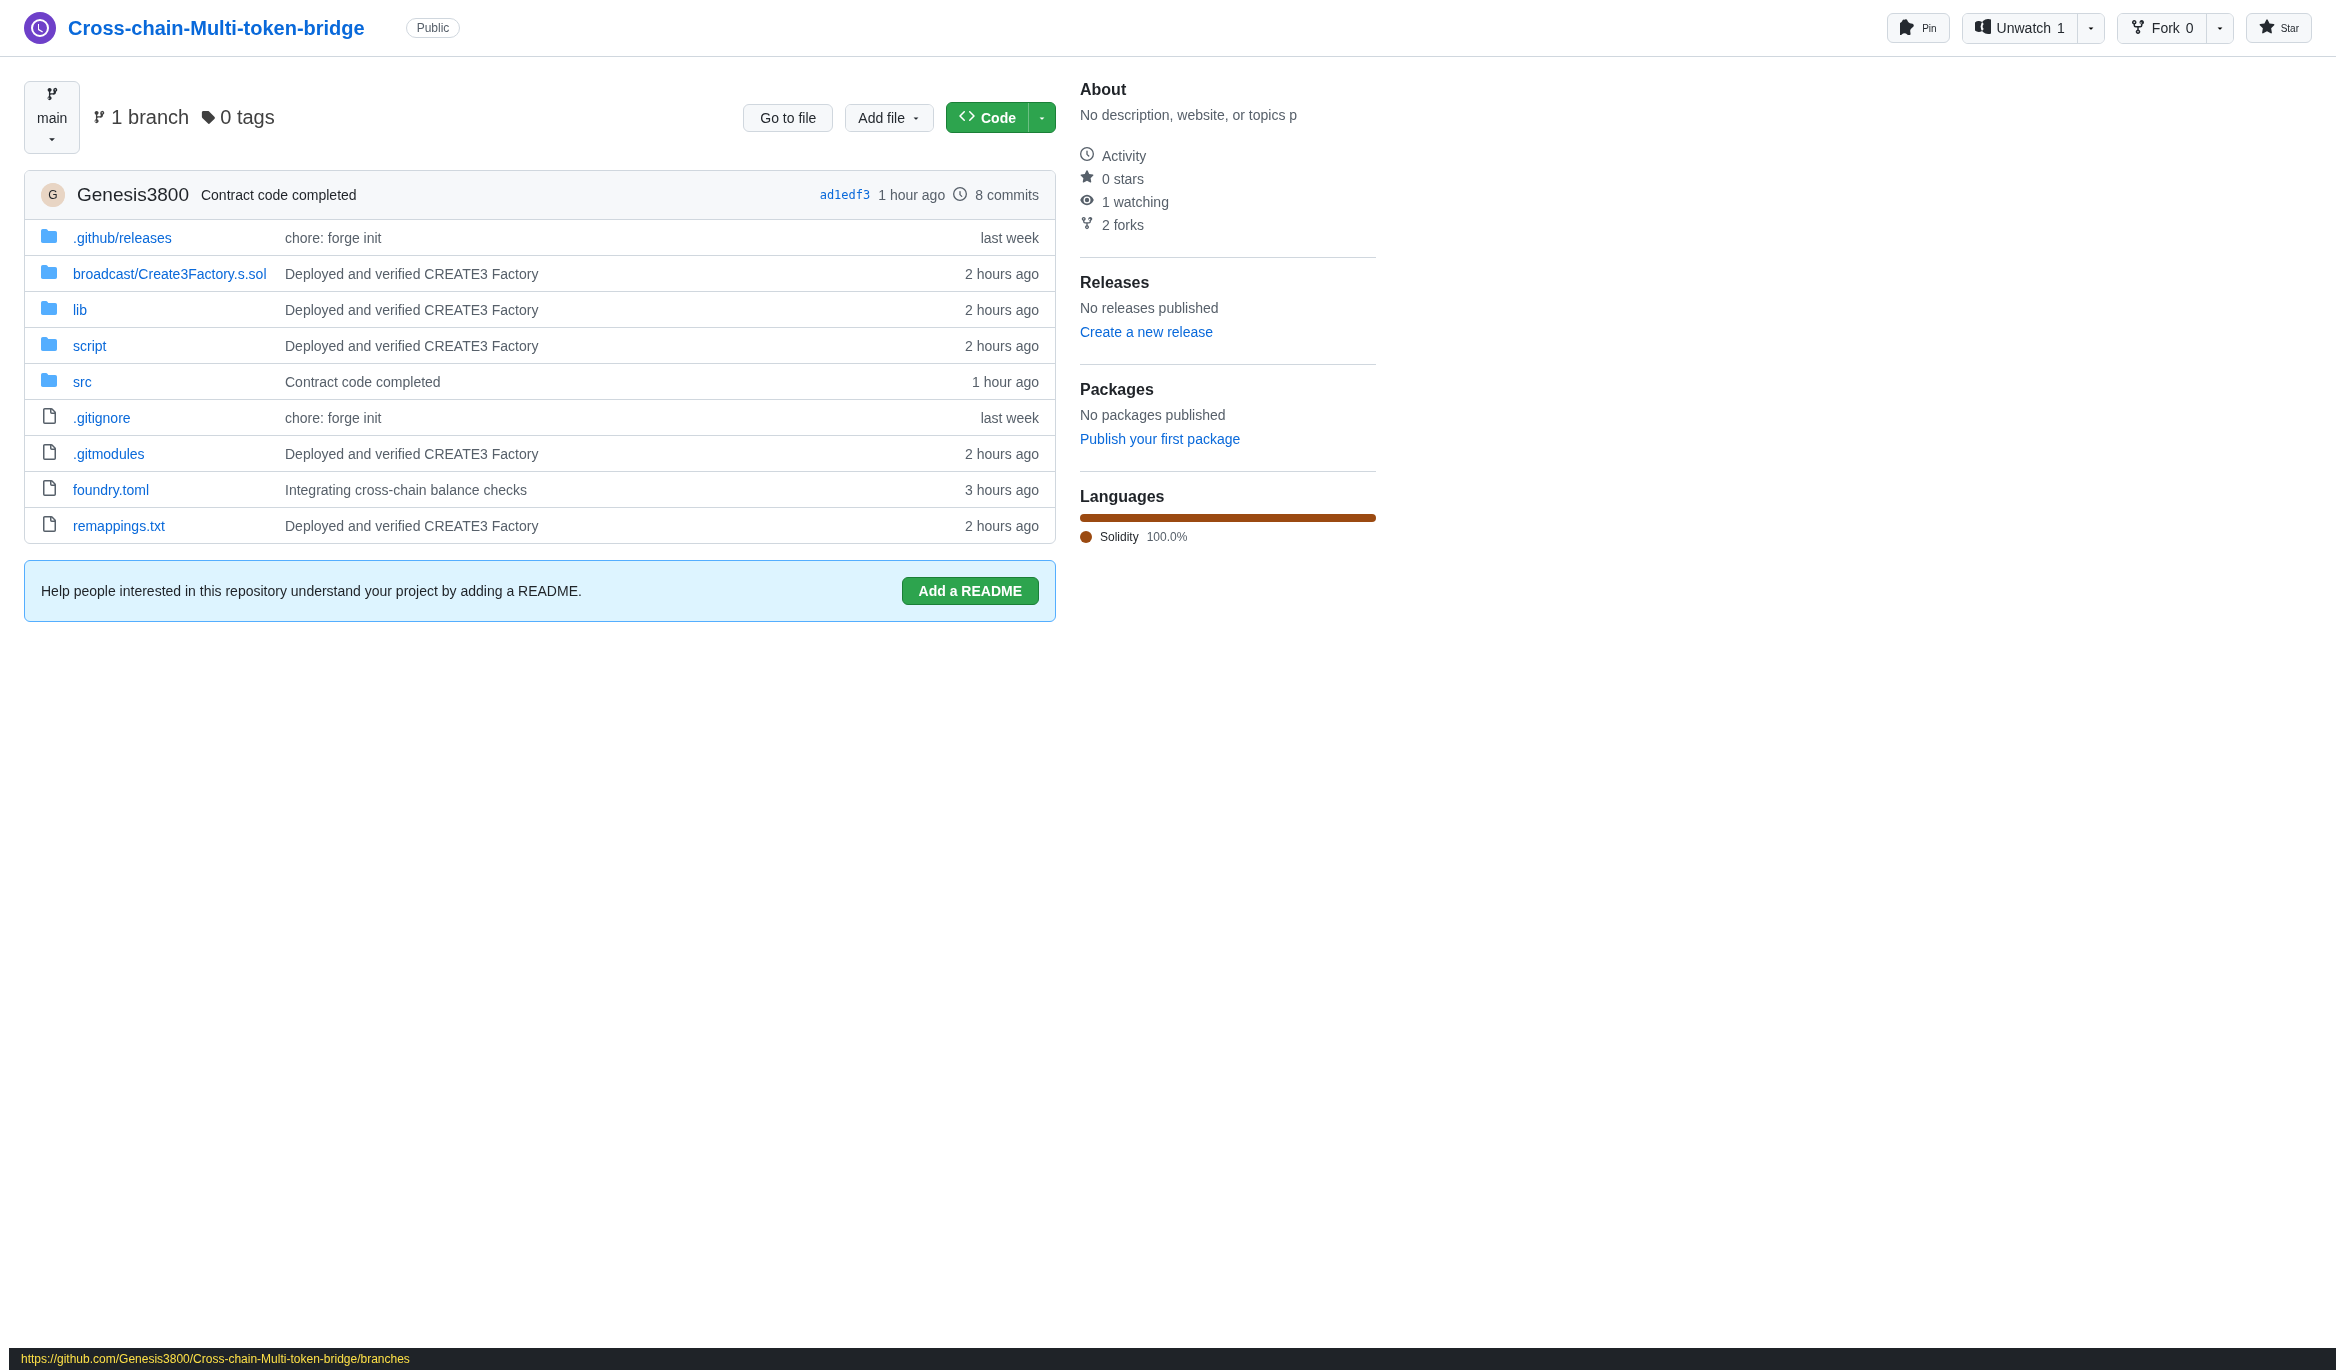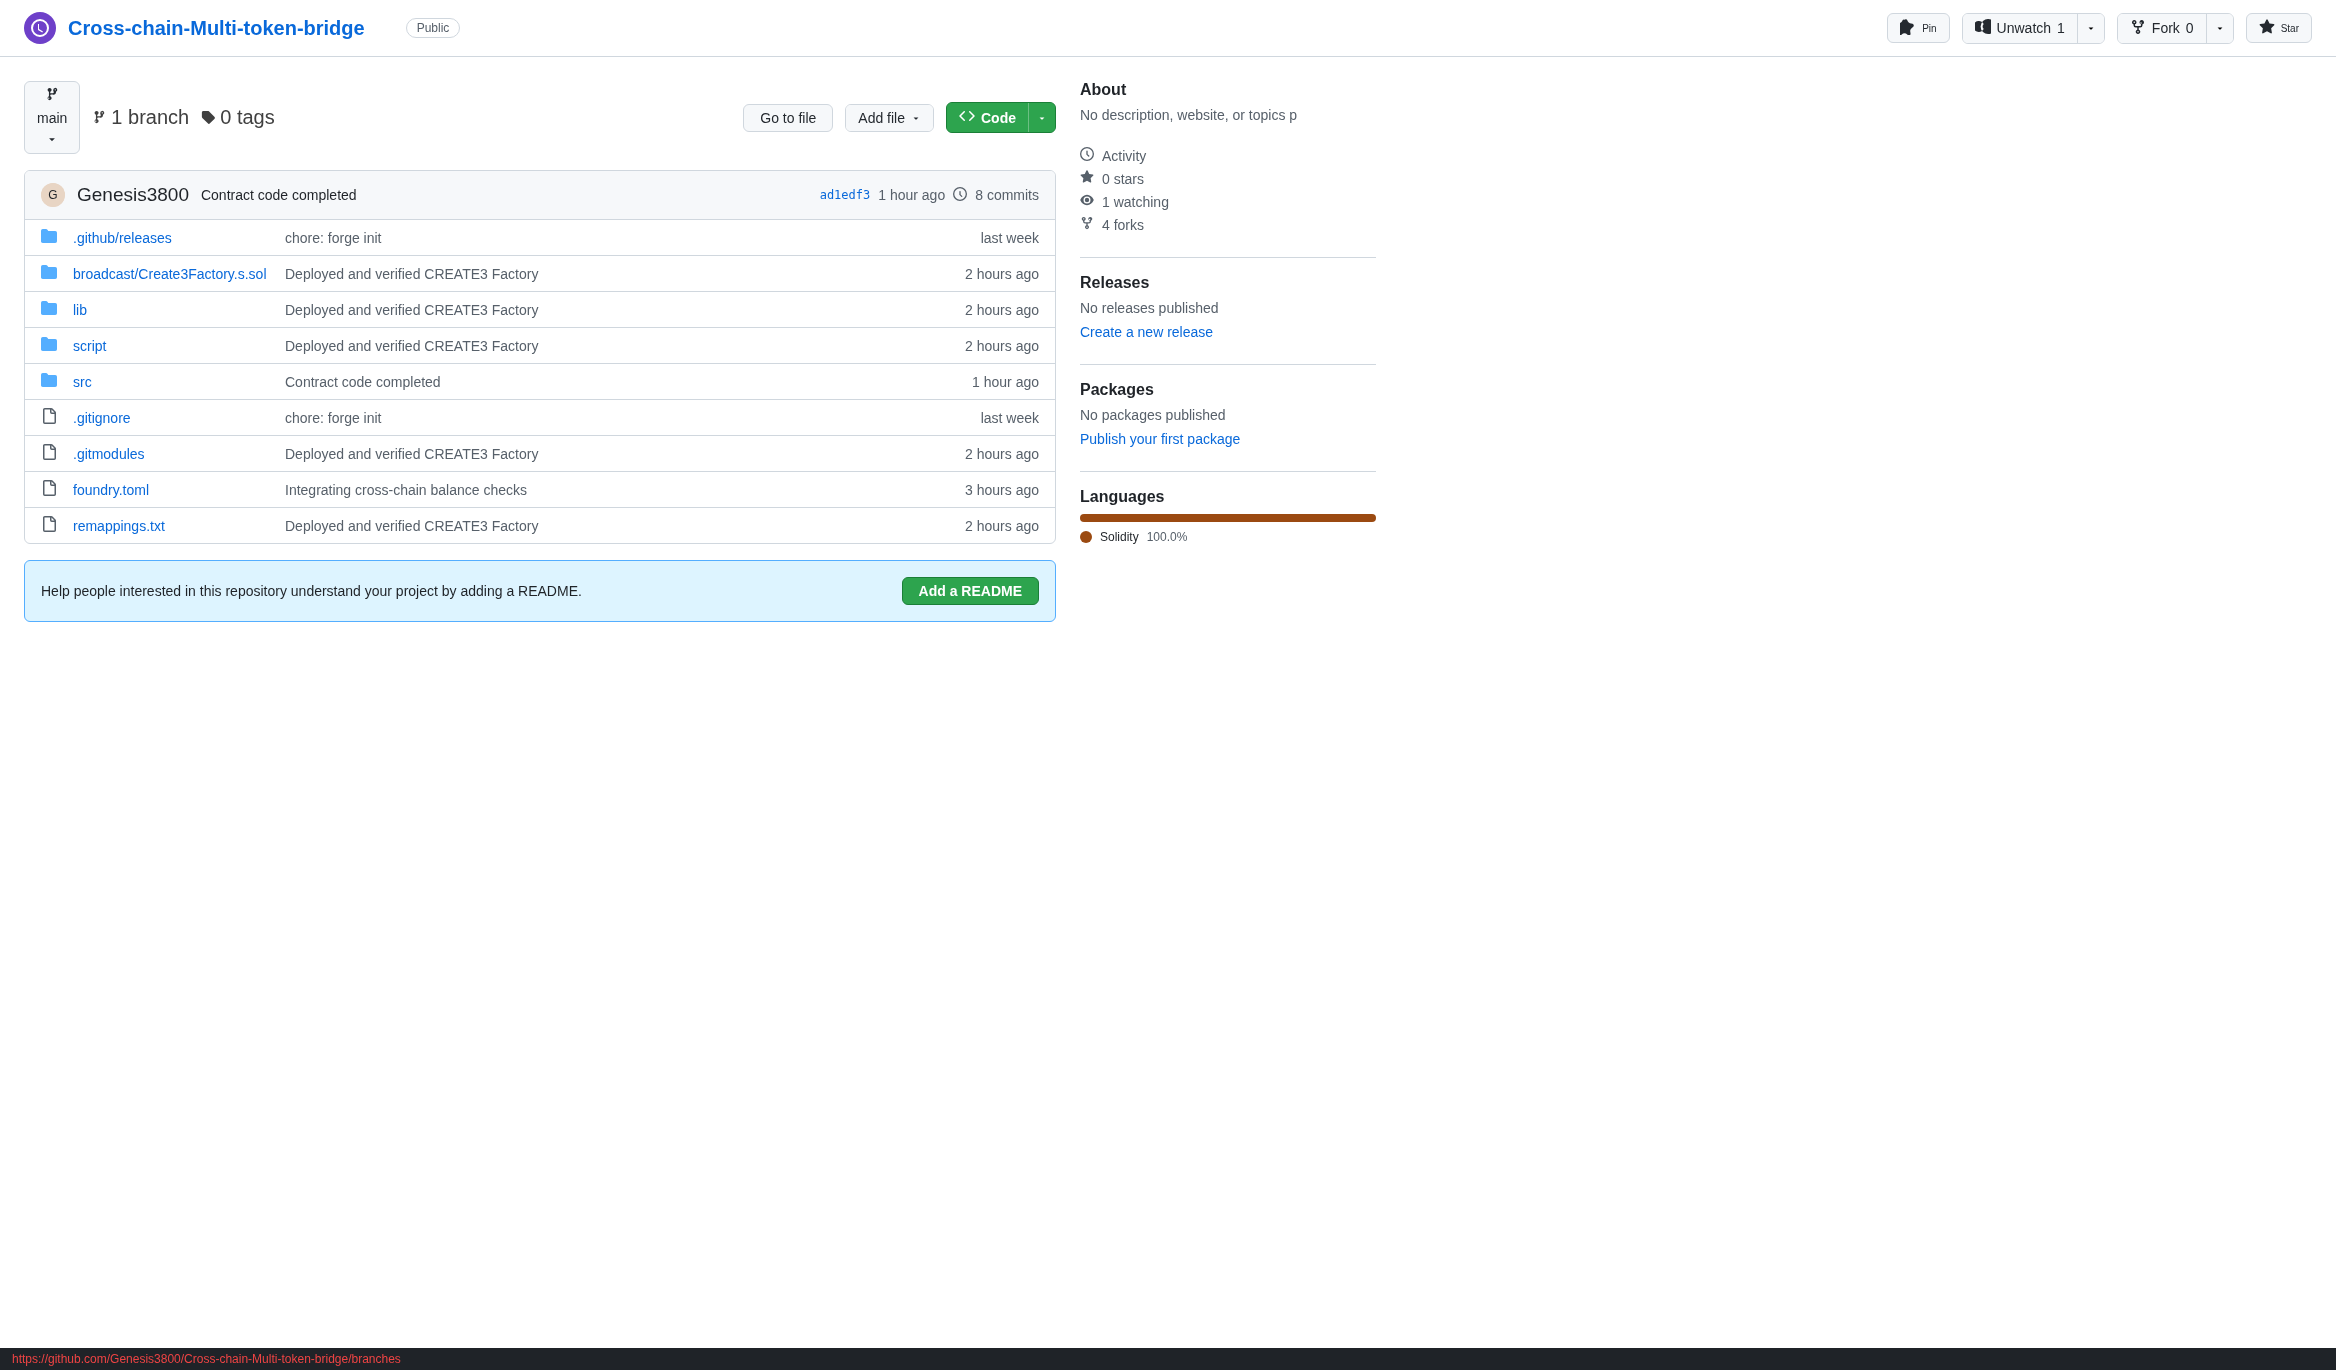--- a/index.html
+++ b/index.html
@@ -282,24 +282,24 @@
       width: 12px;
       height: 12px;
       border-radius: 50%;
       background: #9b4a11;
     }
 
     
     .status-bar {
       position: fixed;
       bottom: 0;
-      left: 0;
+      left: 9px;
       right: 0;
       background: #1f2328;
-      color: #ef4444;
+      color: #fde047;
       font-size: 12px;
       padding: 4px 12px;
       z-index: 100;
     }
   </style>
 </head>
 <body>
 
 <div class="top-bar">
   <div class="repo-avatar">
@@ -567,21 +567,21 @@
             </svg>
         </span>
         <span>1 watching</span>
       </div>
       <div class="sidebar-stat">
         <span>
           <svg width="14" height="14" viewBox="0 0 16 16" fill="#57606a">
               <path d="M5 3.25a.75.75 0 11-1.5 0 .75.75 0 011.5 0zm0 2.122a2.25 2.25 0 10-1.5 0v.878A2.25 2.25 0 005.75 8.5h1.5v2.128a2.251 2.251 0 101.5 0V8.5h1.5a2.25 2.25 0 002.25-2.25v-.878a2.25 2.25 0 10-1.5 0v.878a.75.75 0 01-.75.75h-4.5A.75.75 0 015 6.25v-.878zm3.75 7.378a.75.75 0 11-1.5 0 .75.75 0 011.5 0zm3-8.75a.75.75 0 11-1.5 0 .75.75 0 011.5 0z"></path>
             </svg>
         </span>
-        <span>4 forks</span>
+        <span>2 forks</span>
       </div>
     </div>
 
     <hr class="sidebar-divider">
 
     <div class="sidebar-section">
       <div class="sidebar-title">Releases</div>
       <div class="sidebar-text">No releases published</div>
       <a class="sidebar-link">Create a new release</a>
     </div>

